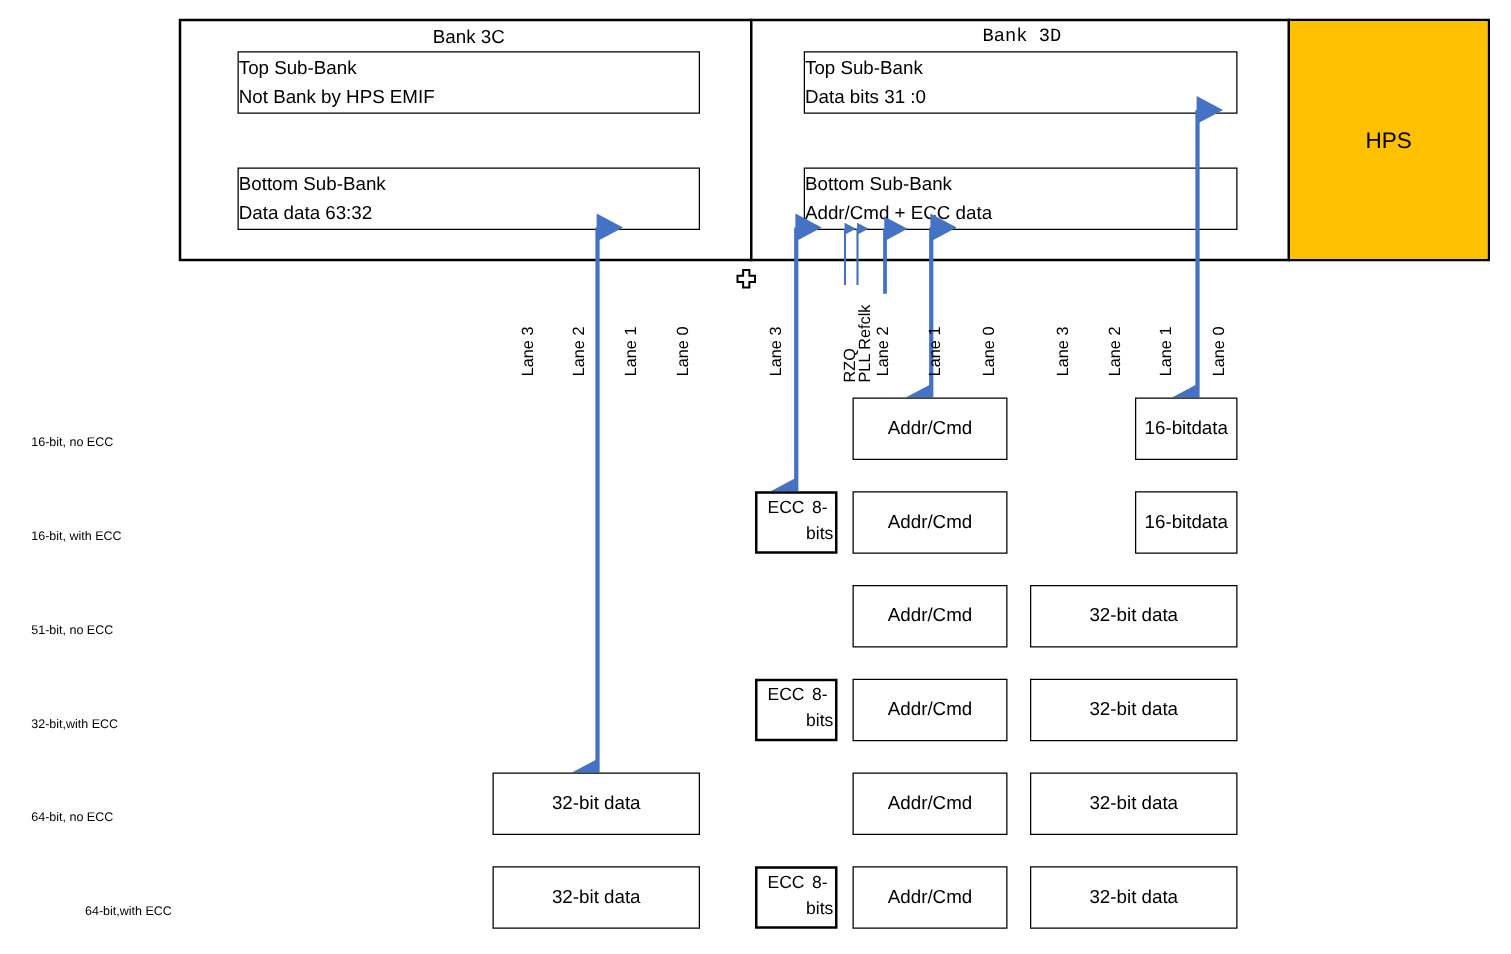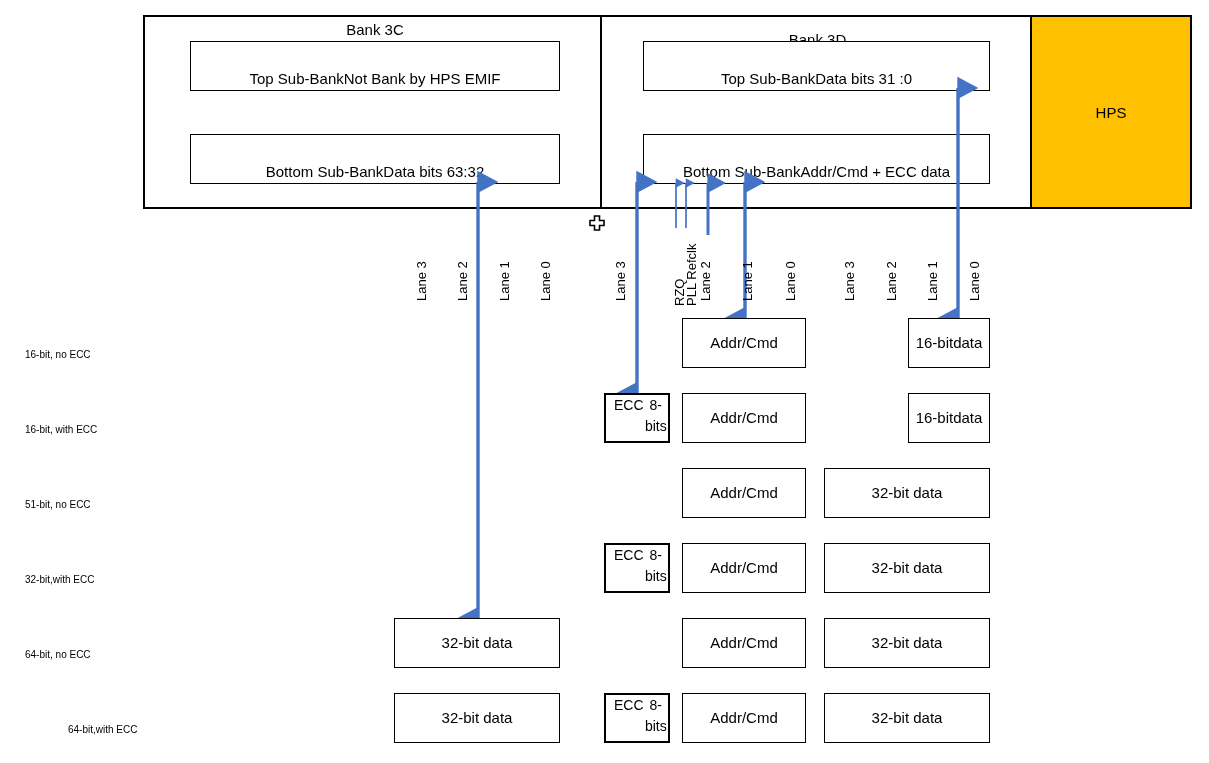--- a/index.html
+++ b/index.html
@@ -10,34 +10,34 @@
   }
   .abs{position:absolute;box-sizing:border-box;}
 
   
   #top-frame{left:143px;top:15px;width:1049px;height:194px;border:2.5px solid #000;background:#fff;}
   #bank-divider{left:600px;top:15px;width:0;height:194px;border-left:2.5px solid #000;}
   #hps-divider{left:1030px;top:15px;width:0;height:194px;border-left:2.5px solid #000;}
 
   .bank-title{font-size:15px;text-align:center;white-space:nowrap;}
   #bank3c-title{left:190px;top:21px;width:370px;}
-  #bank3d-title{left:645px;top:31px;width:345px;}
+  #bank3d-title{left:645px;top:21px;width:345px;font-family:Liberation Mono, monospace;}
 
   .subbank{
     border:1.2px solid #000;background:#fff;
-    display:flex;flex-direction:row;align-items:flex-end;justify-content:center;
+    display:flex;flex-direction:column;align-items:flex-start;justify-content:center;
     font-size:15px;line-height:1.55;text-align:center;
   }
   #sb-3c-top{left:190px;top:41px;width:370px;height:50px;}
   #sb-3c-bottom{left:190px;top:134px;width:370px;height:50px;}
   #sb-3d-top{left:643px;top:41px;width:347px;height:50px;}
   #sb-3d-bottom{left:643px;top:134px;width:347px;height:50px;}
 
   #hps-block{left:1032px;top:17px;width:158px;height:190px;background:#FFC000;
-    display:flex;align-items:center;justify-content:center;font-size:15px;}
+    display:flex;align-items:center;justify-content:center;font-size:18px;}
 
   
   #cursor-glyph{left:588px;top:215px;width:18px;height:18px;}
 
   
   .lane-label{
     font-size:13px;white-space:nowrap;
     writing-mode:vertical-rl;transform:rotate(180deg);
     text-align:left;
   }
@@ -66,21 +66,21 @@
 
 <div class="abs bank-title" id="bank3c-title">Bank  3C</div>
 <div class="abs bank-title" id="bank3d-title">Bank  3D</div>
 
 <div class="abs subbank" id="sb-3c-top">
   <div>Top Sub-Bank</div>
   <div>Not Bank by HPS EMIF</div>
 </div>
 <div class="abs subbank" id="sb-3c-bottom">
   <div>Bottom Sub-Bank</div>
-  <div>Data bits 63:32</div>
+  <div>Data data 63:32</div>
 </div>
 <div class="abs subbank" id="sb-3d-top">
   <div>Top Sub-Bank</div>
   <div>Data bits 31 :0</div>
 </div>
 <div class="abs subbank" id="sb-3d-bottom">
   <div>Bottom Sub-Bank</div>
   <div>Addr/Cmd + ECC data</div>
 </div>
 

